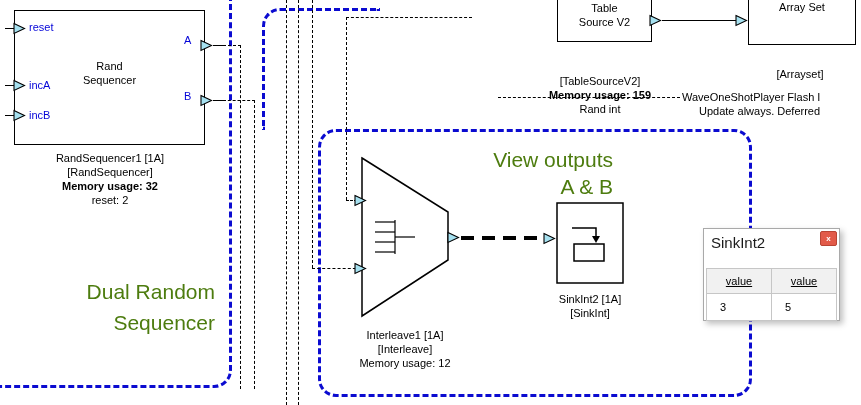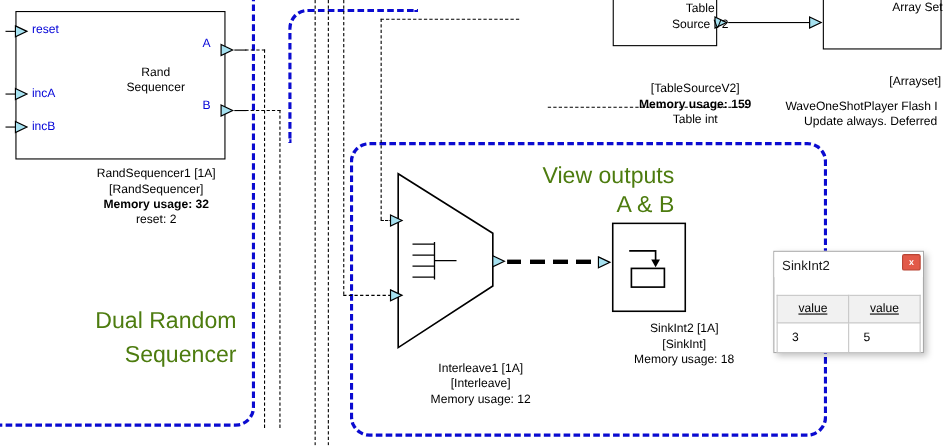--- a/index.html
+++ b/index.html
@@ -9,31 +9,31 @@
   .boundary-frag{position:absolute;border-top:3px dashed #0b0bd0;border-left:3px dashed #0b0bd0;
                  border-top-left-radius:18px;box-sizing:border-box;z-index:1;}
   .hw{position:absolute;height:0;border-top:1px dashed #000;z-index:2;}
   .vw{position:absolute;width:0;border-left:1px dashed #000;z-index:2;}
   .sl{position:absolute;height:1px;background:#000;z-index:2;}
   .hv{position:absolute;height:4px;z-index:2;
       background:repeating-linear-gradient(90deg,#000 0 13px,transparent 13px 21px);}
   .block{position:absolute;background:#fff;border:1.5px solid #000;box-sizing:border-box;z-index:3;}
   .port{position:absolute;width:13px;height:13px;z-index:4;}
   .lbl{position:absolute;font-size:11px;line-height:14px;color:#000;text-align:center;
-       white-space:nowrap;z-index:5;padding-left:32px;}
+       white-space:nowrap;z-index:5;}
   .lbl-left{text-align:left;}
   .b{font-weight:700;}
   .portlbl{position:absolute;font-size:11px;color:#0404d8;z-index:5;white-space:nowrap;}
   .ann{position:absolute;font-size:21px;line-height:31px;color:#4d7c0f;text-align:right;
        white-space:nowrap;z-index:5;}
   .blocksvg{position:absolute;z-index:3;}
   .win{position:absolute;left:703px;top:228px;width:137px;height:93px;background:#fff;
        border:1px solid #a9a9a9;box-shadow:3px 3px 6px rgba(0,0,0,.25);z-index:10;box-sizing:border-box;}
   .win-titlebar{position:relative;height:23px;background:#fff;}
-  .win-title{position:absolute;left:7px;top:5px;font-size:12px;color:#1a1a1a;}
+  .win-title{position:absolute;left:7px;top:5px;font-size:15px;color:#1a1a1a;}
   .win-close{position:absolute;top:2px;right:2px;width:17px;height:15px;background:#e25a49;
              border:1px solid #b84434;border-radius:2px;color:#fff;font-size:8px;font-weight:700;
              display:flex;align-items:center;justify-content:center;box-sizing:border-box;cursor:default;}
   .win-table{border-collapse:collapse;margin:16px 0 0 2px;width:131px;}
   .win-table th,.win-table td{border:1px solid #c6c6c6;font-size:11px;font-weight:400;}
   .win-table th{background:#f1f1f1;height:22px;text-align:center;text-decoration:underline;}
   .win-table td{height:24px;text-align:left;padding-left:13px;}
 </style>
 </head>
 <body>
@@ -80,21 +80,21 @@
   <div class="lbl b" style="left:10px;top:179px;width:200px">Memory usage: 32</div>
   <div class="lbl" style="left:10px;top:193px;width:200px">reset: 2</div>
 
   <div class="block" style="left:557px;top:-12px;width:95px;height:54px"></div>
   <div class="lbl" style="left:557px;top:1px;width:95px">
     <div>Table</div>
     <div>Source V2</div>
   </div>
   <div class="lbl" style="left:525px;top:74px;width:150px">[TableSourceV2]</div>
   <div class="lbl b" style="left:525px;top:88px;width:150px">Memory usage: 159</div>
-  <div class="lbl" style="left:525px;top:102px;width:150px">Table int</div>
+  <div class="lbl" style="left:525px;top:102px;width:150px">Rand int</div>
 
   <div class="block" style="left:748px;top:-14px;width:108px;height:59px"></div>
   <div class="lbl" style="left:748px;top:0;width:108px">Array Set</div>
   <div class="lbl" style="left:742px;top:67px;width:116px">[Arrayset]</div>
 
   <div class="lbl lbl-left" style="left:682px;top:90px">WaveOneShotPlayer Flash I</div>
   <div class="lbl lbl-left" style="left:699px;top:104px">Update always. Deferred</div>
 
   <svg class="blocksvg" style="left:355px;top:150px" width="100" height="172">
     <polygon points="7,8 93,62 93,110 7,166" fill="#fff" stroke="#000" stroke-width="1.5"></polygon>
@@ -114,21 +114,20 @@
   <svg class="blocksvg" style="left:556px;top:202px" width="68" height="82">
     <rect x="1" y="1" width="66" height="80" fill="#fff" stroke="#000" stroke-width="1.5"></rect>
     <g>
       <polyline points="16,26 40,26 40,35" fill="none" stroke="#000" stroke-width="1.5"></polyline>
       <polygon points="36,34 44,34 40,41" fill="#000"></polygon>
       <rect x="18" y="42" width="30" height="17" fill="none" stroke="#000" stroke-width="1.5"></rect>
     </g>
   </svg>
   <div class="lbl" style="left:520px;top:292px;width:140px">SinkInt2 [1A]</div>
   <div class="lbl" style="left:520px;top:306px;width:140px">[SinkInt]</div>
-  <div class="lbl" style="left:520px;top:320px;width:140px">Memory usage: 18</div>
 
   <svg class="port" style="left:13px;top:22px">
       <polygon points="1,1.5 11.5,6.5 1,11.5" fill="#a6e1f0" stroke="#000" stroke-width="1.1"></polygon>
     </svg>
   <svg class="port" style="left:13px;top:79px">
       <polygon points="1,1.5 11.5,6.5 1,11.5" fill="#a6e1f0" stroke="#000" stroke-width="1.1"></polygon>
     </svg>
   <svg class="port" style="left:13px;top:109px">
       <polygon points="1,1.5 11.5,6.5 1,11.5" fill="#a6e1f0" stroke="#000" stroke-width="1.1"></polygon>
     </svg>

